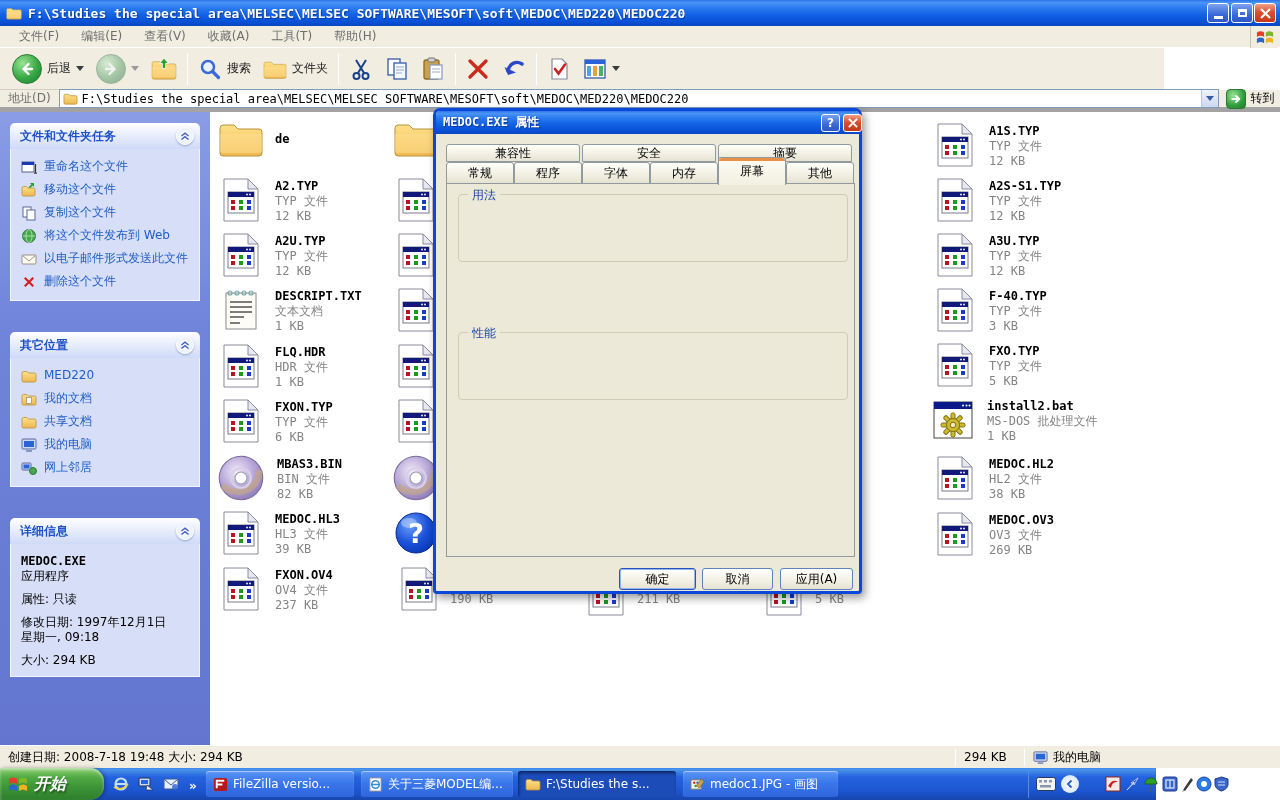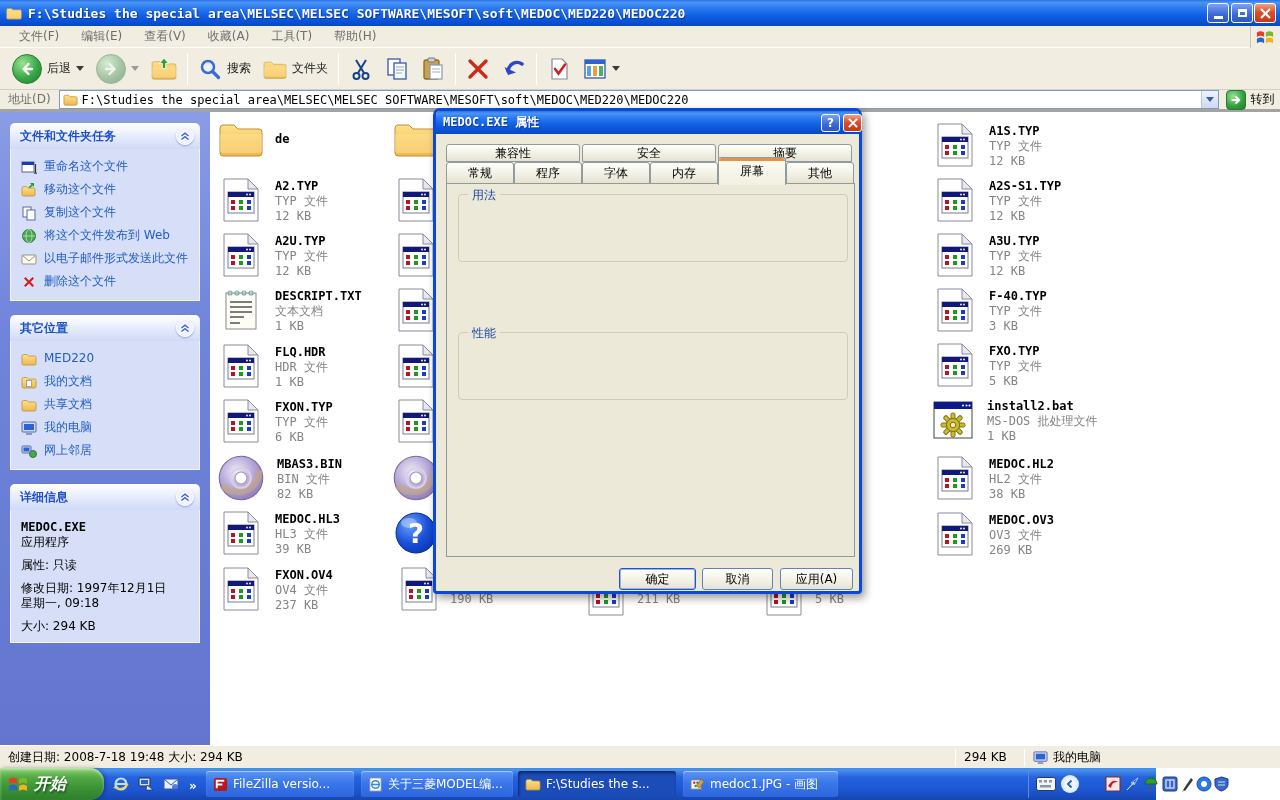--- a/index.html
+++ b/index.html
@@ -23,50 +23,50 @@
   .restsq { width:9px; height:8px; border:2px solid #fff; border-top-width:3px; }
 
   
   .menubar { position:absolute; left:0; top:26px; width:1280px; height:22px; background:#f1eee1;
     border-bottom:1px solid #fff; display:flex; align-items:center; padding-left:8px; color:#6e6e6e; }
   .menu-item { padding:0 11px; }
   .menubar .flagbox { position:absolute; right:2px; top:0; width:28px; height:22px; border-left:1px solid #c9c5b5;
     display:grid; place-items:center; background:#f1eee1; }
 
   
-  .toolbar { position:absolute; left:0; top:48px; width:1280px; height:42px; background:#f1eee1;
+  .toolbar { position:absolute; left:0; top:48px; width:1164px; height:42px; background:#f1eee1;
     border-bottom:1px solid #d4d0c0; display:flex; align-items:center; padding:0 6px; }
   .tbtn { display:flex; align-items:center; gap:5px; padding:0 6px; height:38px; }
   .tsep { width:1px; height:32px; background:#c9c5b5; border-right:1px solid #fff; margin:0 4px; }
   .circle-nav { width:30px; height:30px; border-radius:50%;
     background:radial-gradient(circle at 35% 30%,#9be394,#37a845 55%,#1f7d2c); border:1px solid #2b7a33;
     display:grid; place-items:center; }
   .circle-nav.disabled { background:radial-gradient(circle at 35% 30%,#d5ead2,#a4c4a4 55%,#8cab8d); border-color:#9ab39a; }
   .caret { width:0; height:0; border-left:4px solid transparent; border-right:4px solid transparent;
     border-top:5px solid #3a3a3a; }
   .tool-label { color:#1a1a1a; }
 
   
   .addressbar { position:absolute; left:0; top:90px; width:1280px; height:22px; background:#f1eee1;
-    display:flex; align-items:center; padding-left:8px; border-bottom:3px solid #a3a3a3; }
+    display:flex; align-items:center; padding-left:8px; border-bottom:5px solid #a3a3a3; }
   .addr-label { color:#6e6e6e; margin-right:8px; }
   .addr-input { position:relative; width:1160px; height:19px; background:#fff; border:1px solid #7f9db9;
     display:flex; align-items:center; gap:4px; padding-left:3px; }
   .addr-text { font:12px "DejaVu Sans Mono",monospace; color:#000; white-space:nowrap; overflow:hidden; }
   .addr-drop { position:absolute; right:0; top:0; width:17px; height:17px;
     background:linear-gradient(#eef3fd,#cdd9f1); border-left:1px solid #b9c6e2; display:grid; place-items:center; }
   .go-btn { width:20px; height:20px; border-radius:4px; margin-left:7px;
     background:radial-gradient(circle at 35% 30%,#9be394,#2f9e3d 60%,#1f7d2c); border:1px solid #2b7a33;
     display:grid; place-items:center; }
   .go-label { margin-left:5px; color:#000; }
 
   
   .sidebar { position:absolute; left:0; top:112px; width:210px; height:633px;
     background:linear-gradient(180deg,#8a9ce5,#7084da 35%,#6375cf); padding:11px 10px; }
-  .panel { margin-bottom:14px; }
+  .panel { margin-bottom:31px; }
   .panel-hd { height:26px; background:linear-gradient(180deg,#ffffff,#cfdaf8);
     border-radius:5px 5px 0 0; display:flex; align-items:center; justify-content:space-between;
     padding:0 6px 0 10px; color:#1e50c8; font-weight:700; }
   .chevcir { width:18px; height:18px; border-radius:50%; background:radial-gradient(#ffffff,#dfe8fc);
     border:1px solid #fff; box-shadow:0 1px 2px rgba(40,60,130,.4); display:grid; place-items:center; }
   .panel-bd { background:#d6dff7; border:1px solid #f3f6fe; border-top:none; padding:10px 6px 8px 10px; }
   .task-item { display:flex; gap:7px; margin-bottom:7px; color:#215dc6; align-items:flex-start; line-height:14px; }
   .task-item .ti { flex:0 0 16px; }
   .det { color:#000; line-height:15px; }
   .det-name { font:700 12px "DejaVu Sans Mono",monospace; margin-bottom:1px; }

